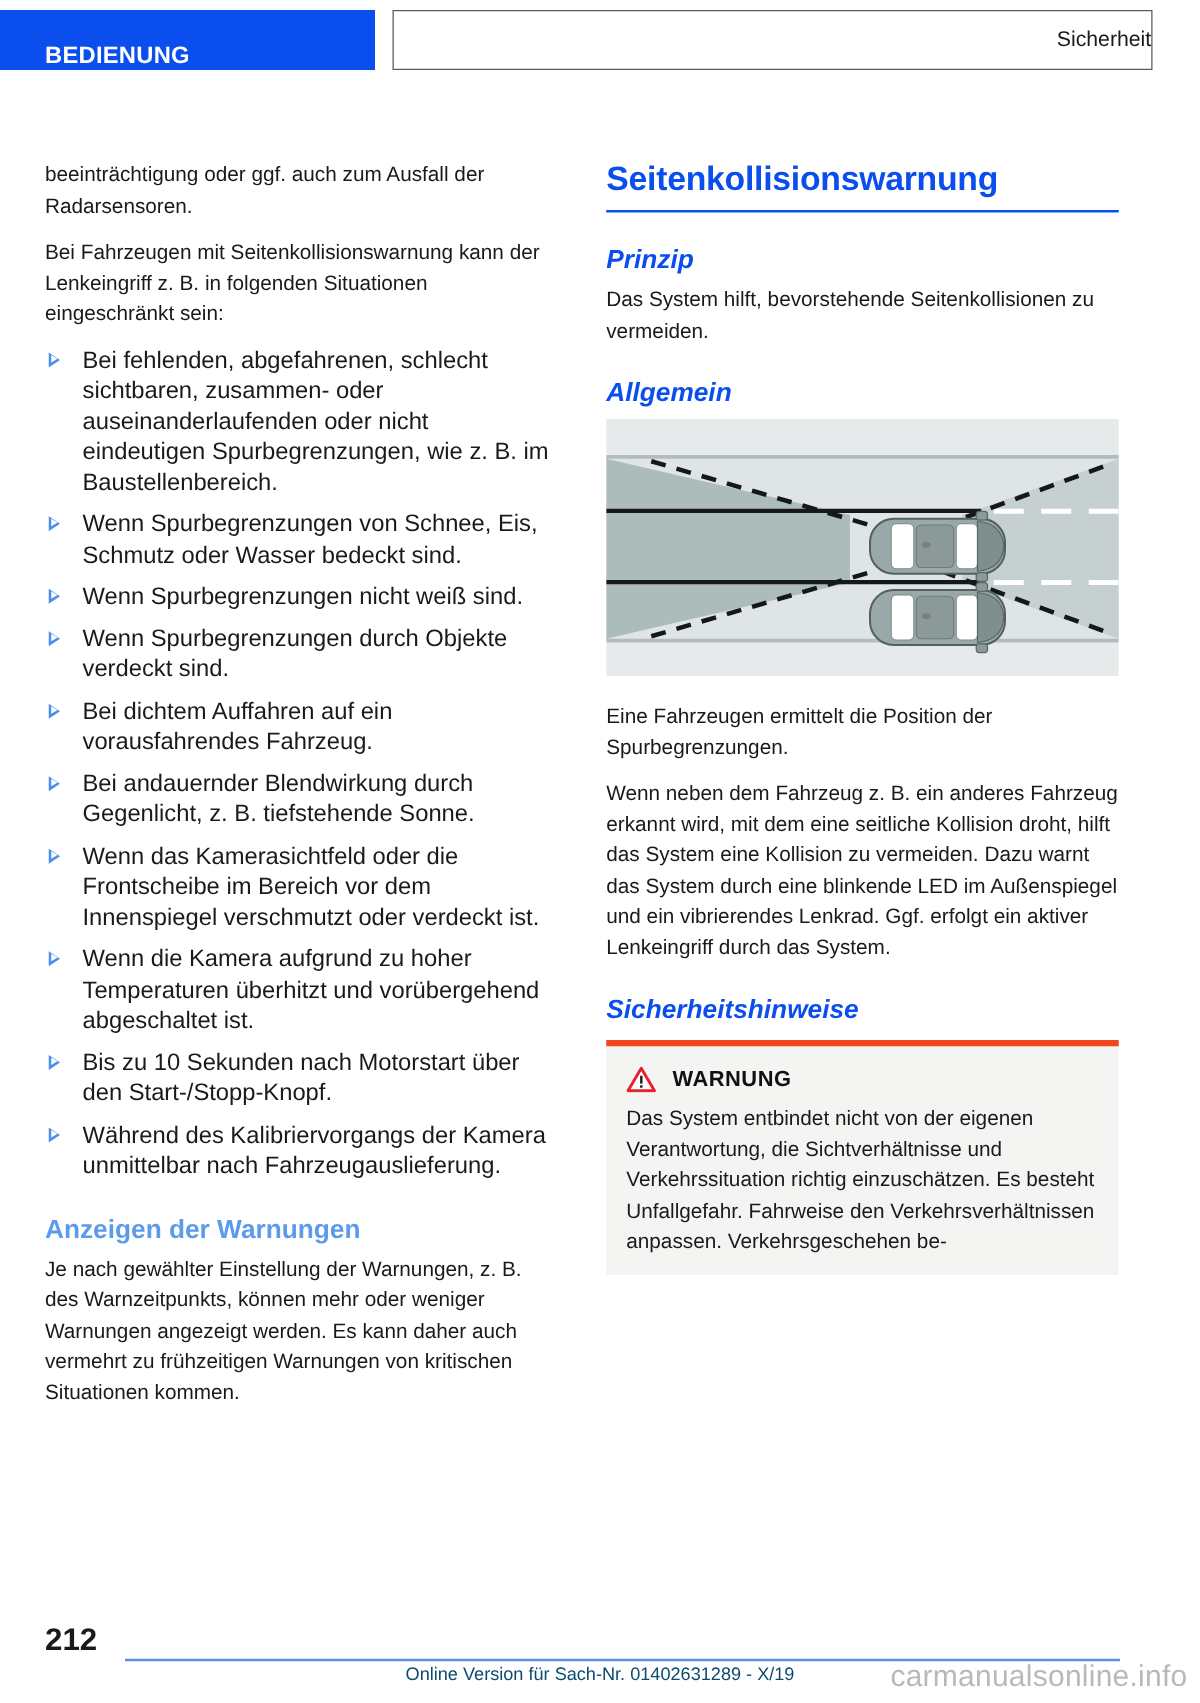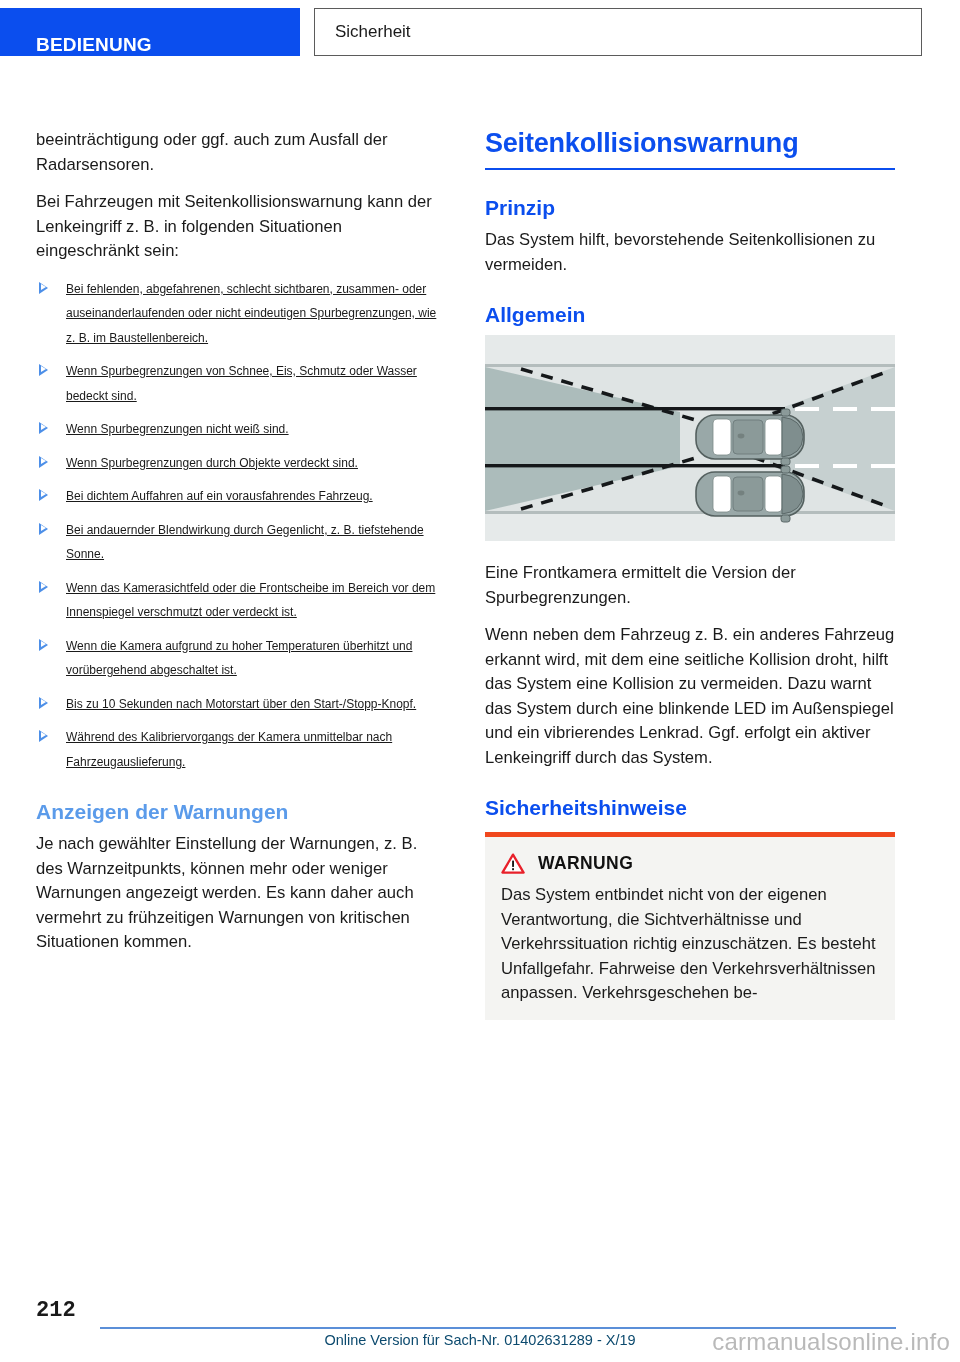--- a/index.html
+++ b/index.html
@@ -44,20 +44,21 @@
     flex: 1;
     margin-left: 14px;
     margin-right: 38px;
     border: 1px solid #5b5b5b;
     border-left: 1px solid #5b5b5b;
     box-sizing: border-box;
     display: flex;
     align-items: center;
     padding-left: 20px;
     background: #ffffff;
+    justify-content: flex-end;
   }
   .header-section-label {
     font-size: 17px;
     color: #1a1a1a;
   }
 
   
   .col {
     position: absolute;
     top: 88px;
@@ -78,23 +79,22 @@
   
   ul.bullets {
     list-style: none;
     margin: 0 0 13px 0;
     padding: 0;
   }
   ul.bullets li {
     position: relative;
     padding-left: 30px;
     margin-bottom: 9px;
-    font-size: 12px;
+    font-size: 19px;
     line-height: 24.5px;
-    text-decoration: underline;
   }
   ul.bullets li:last-child { margin-bottom: 0; }
   .bullet-marker {
     position: absolute;
     left: 3px;
     top: 5px;
     width: 0;
     height: 0;
     border-top: 6px solid transparent;
     border-bottom: 6px solid transparent;
@@ -133,20 +133,21 @@
     font-weight: bold;
     color: #0B4EEE;
     border-bottom: 2px solid #0B4EEE;
     letter-spacing: -0.2px;
   }
   h2.h2 {
     margin: 0 0 8px 0;
     font-size: 21px;
     font-weight: bold;
     color: #0B4EEE;
+    font-style: italic;
   }
   h2.h2.spaced { margin-top: 26px; }
   h3.h3 {
     margin: 26px 0 8px 0;
     font-size: 21px;
     font-weight: bold;
     color: #5B9BEA;
   }
 
   
@@ -191,24 +192,23 @@
     position: absolute;
     left: 0;
     bottom: 0;
     width: 960px;
     height: 82px;
   }
   .page-number {
     position: absolute;
     left: 36px;
     top: 18px;
-    font-size: 22px;
-    font-weight: bold;
-    color: #1a1a1a;
-    font-family: Liberation Mono, monospace;
+    font-size: 25px;
+    font-weight: bold;
+    color: #1a1a1a;
   }
   .footer-rule {
     position: absolute;
     left: 100px;
     top: 47px;
     width: 796px;
     height: 2px;
     background: #5B8FD8;
   }
   .footer-note {
@@ -332,21 +332,21 @@
         <rect x="280" y="141" width="17" height="36" rx="4" fill="#ffffff" stroke="#7c8a89" stroke-width="0.8"></rect>
         <rect x="248" y="142" width="30" height="34" rx="4" fill="#8b9a99" stroke="#6d7b7a" stroke-width="0.9"></rect>
         <path d="M297 139 q20 2 21 20 q-1 18 -21 20 z" fill="#7f8e8e" stroke="#5b6868" stroke-width="1"></path>
         <rect x="296" y="131" width="9" height="7" rx="2.5" fill="#8b9a99" stroke="#5b6868" stroke-width="1"></rect>
         <rect x="296" y="180" width="9" height="7" rx="2.5" fill="#8b9a99" stroke="#5b6868" stroke-width="1"></rect>
         <ellipse cx="256" cy="158" rx="3.4" ry="2.4" fill="#74817f"></ellipse>
       </g>
     </svg>
   </div>
 
-  <p class="body">Eine Frontkamera ermittelt die Version der Spurbegrenzungen.</p>
+  <p class="body">Eine Fahrzeugen ermittelt die Position der Spurbegrenzungen.</p>
   <p class="body">Wenn neben dem Fahrzeug z. B. ein anderes Fahrzeug erkannt wird, mit dem eine seitliche Kollision droht, hilft das System eine Kollision zu vermeiden. Dazu warnt das System durch eine blinkende LED im Außenspiegel und ein vibrierendes Lenkrad. Ggf. erfolgt ein aktiver Lenkeingriff durch das System.</p>
 
   <h2 class="h2 spaced">Sicherheitshinweise</h2>
 
   <div class="warnbox">
     <div class="warnbox-head">
       <svg class="warn-icon" width="24" height="21" viewBox="0 0 24 21" xmlns="http://www.w3.org/2000/svg">
         <path d="M12 1.6 L22.6 19.6 L1.4 19.6 Z" fill="#ffffff" stroke="#E8202A" stroke-width="2.3" stroke-linejoin="round"></path>
         <rect x="11.1" y="7.6" width="1.9" height="6.3" fill="#1a1a1a"></rect>
         <rect x="11.1" y="15.2" width="1.9" height="2.0" fill="#1a1a1a"></rect>

